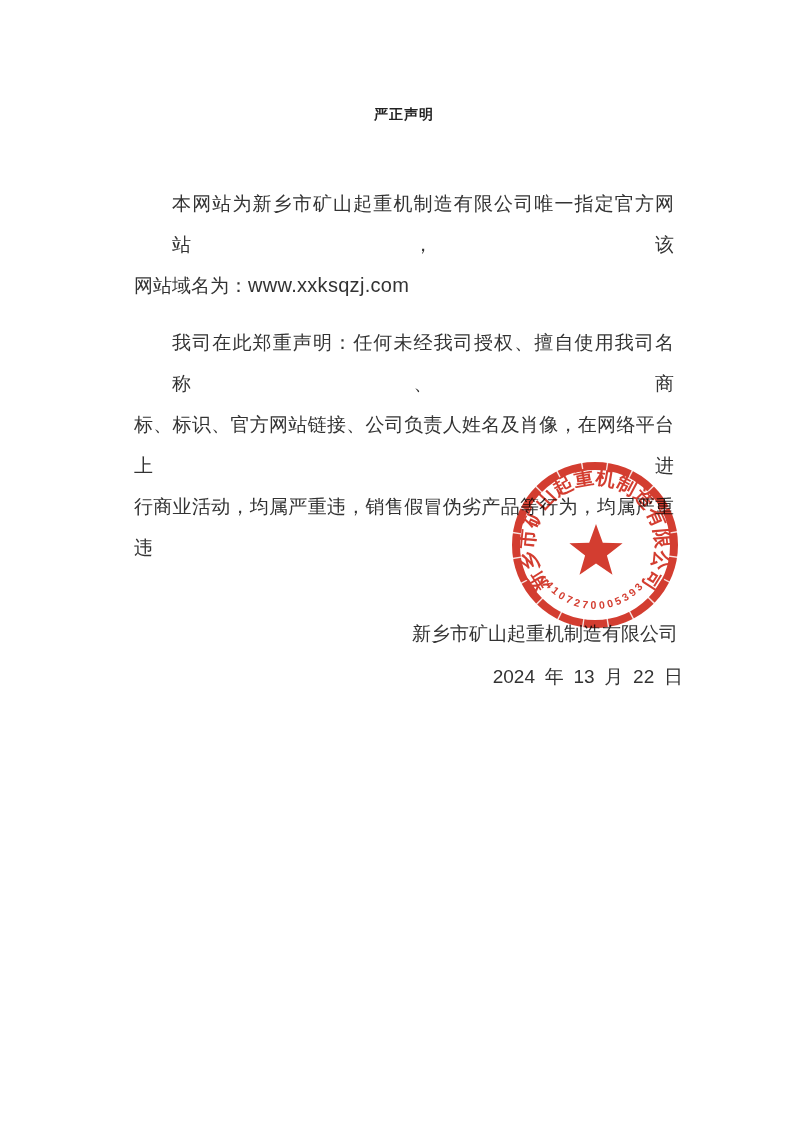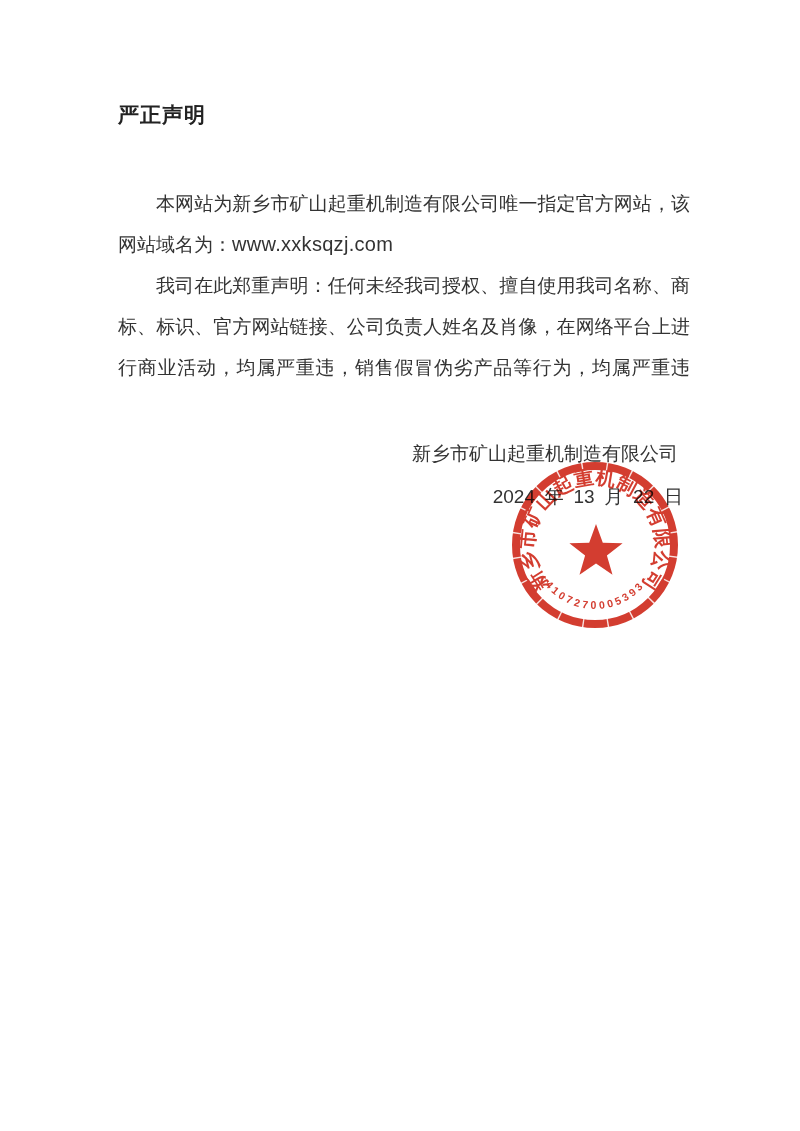--- a/index.html
+++ b/index.html
@@ -15,29 +15,29 @@
     background: #ffffff;
     overflow: hidden;
     font-family: "Liberation Serif", "DejaVu Serif", serif;
     color: #333333;
   }
   .content {
     padding: 101px 110px 0 118px;
   }
   .doc-title {
     margin: 0;
-    font-size: 21px;
+    font-size: 14px;
     line-height: 28px;
     font-weight: bold;
     letter-spacing: 1px;
-    text-align: left;
+    text-align: center;
     color: #222222;
   }
   .para {
-    margin: 0;
+    margin: 16px;
   }
   .para-1 {
     margin-top: 54px;
   }
   .line {
     font-size: 19px;
     line-height: 41px;
     white-space: nowrap;
   }
   .just {

